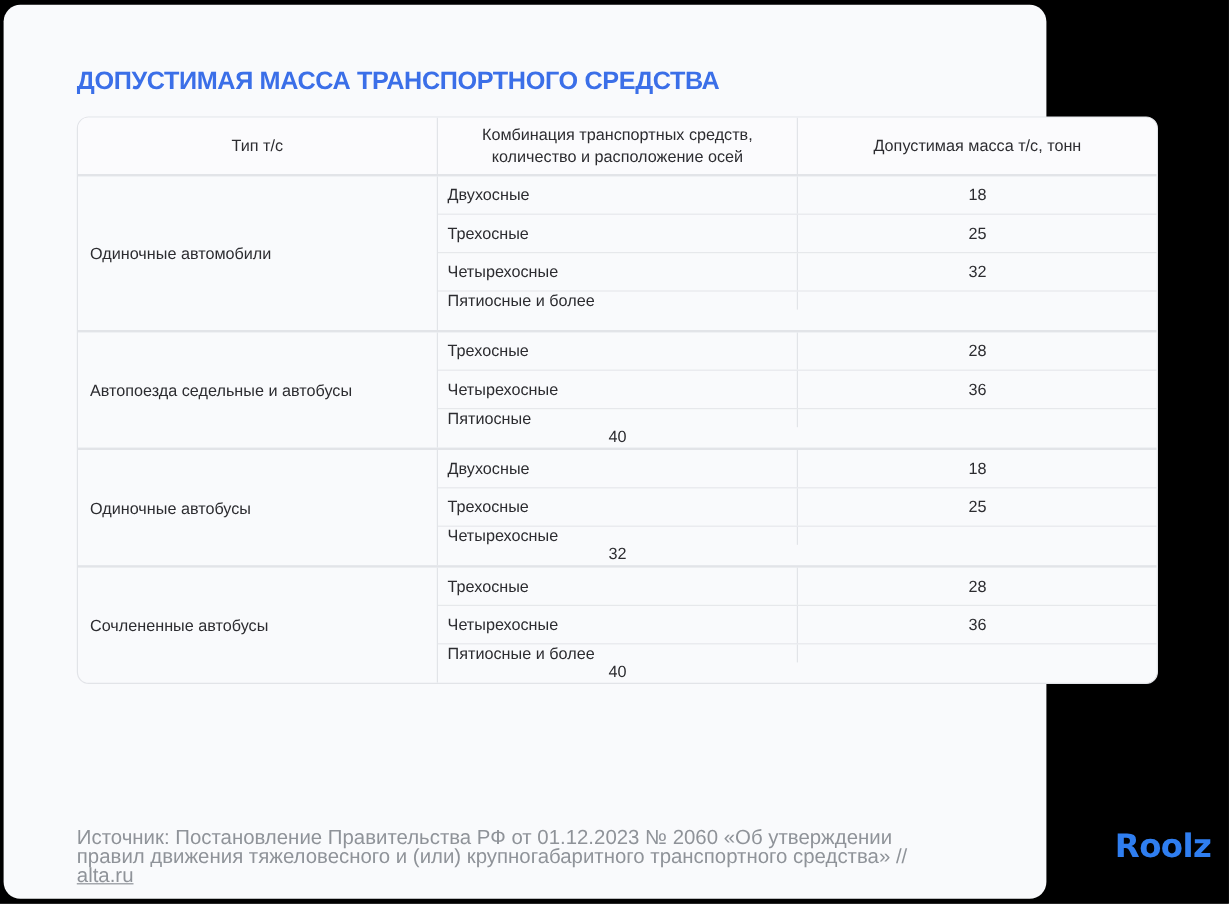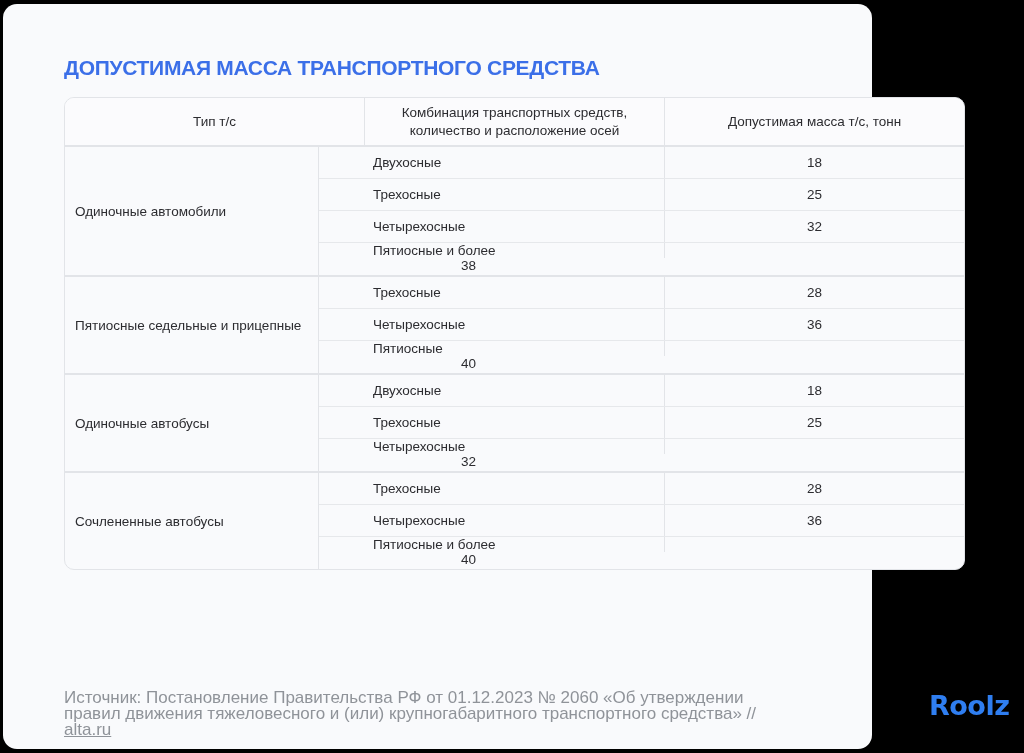--- a/index.html
+++ b/index.html
@@ -32,21 +32,21 @@
     .gname {
       display: flex; align-items: center; padding-left: 10px;
       font-size: 13.5px; color: #2c2c30;
     }
     .rows { display: flex; flex-direction: column; }
     .row { display: flex; height: 32px; border-bottom: 1px solid #e6e8eb; }
     .row:last-child { border-bottom: none; flex-direction: column; }
     .cell-axle {
       width: 300px; border-right: 1px solid #e2e4e8;
       display: flex; align-items: center; padding-left: 8px;
-      font-size: 13.5px; color: #2c2c30; margin-left: 46px;
+      font-size: 13.5px; color: #2c2c30;
     }
     .cell-mass {
       width: 299px; display: flex; align-items: center; justify-content: center;
       font-size: 13.5px; color: #2c2c30;
     }
     .source {
       position: absolute; left: 61px; top: 686px; width: 700px;
       font-size: 17px; line-height: 16px; color: #8f9399;
     }
     .source a { color: #8f9399; text-decoration: underline; }
@@ -82,26 +82,25 @@
             <div class="row">
               <div class="cell-axle">Трехосные</div>
               <div class="cell-mass">25</div>
             </div>
             <div class="row">
               <div class="cell-axle">Четырехосные</div>
               <div class="cell-mass">32</div>
             </div>
             <div class="row">
               <div class="cell-axle">Пятиосные и более</div>
-              <div class="cell-mass">38</div>
             </div>
           </div>
         </div>
         <div class="group">
-          <div class="gname c1">Пятиосные седельные и прицепные</div>
+          <div class="gname c1">Автопоезда седельные и автобусы</div>
           <div class="rows">
             <div class="row">
               <div class="cell-axle">Трехосные</div>
               <div class="cell-mass">28</div>
             </div>
             <div class="row">
               <div class="cell-axle">Четырехосные</div>
               <div class="cell-mass">36</div>
             </div>
             <div class="row">

